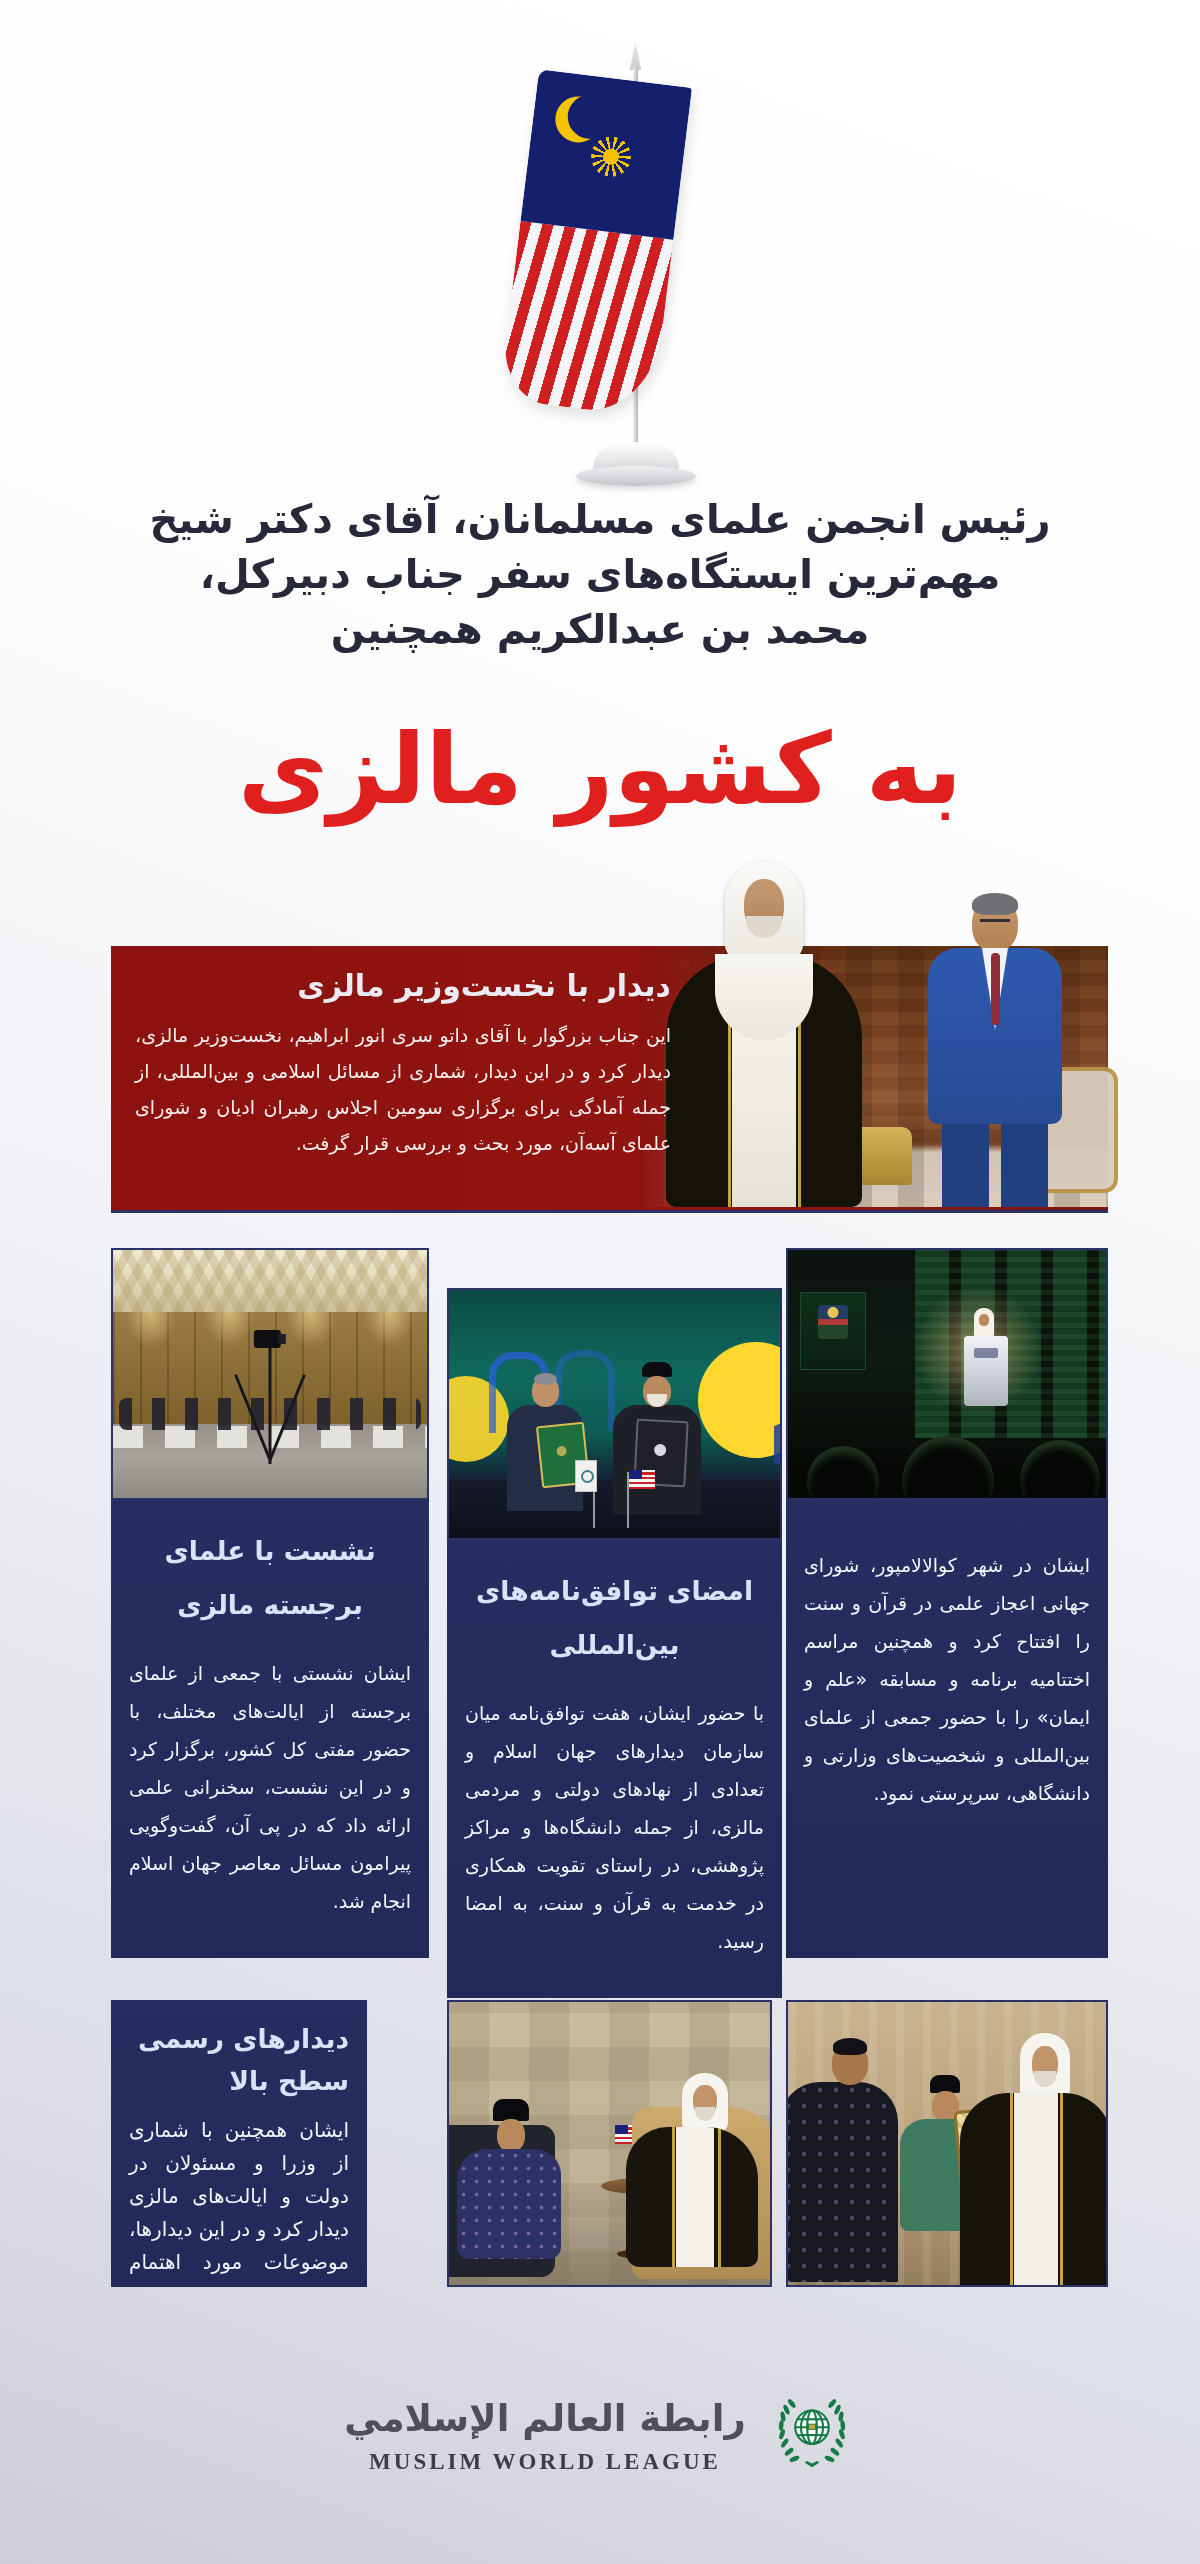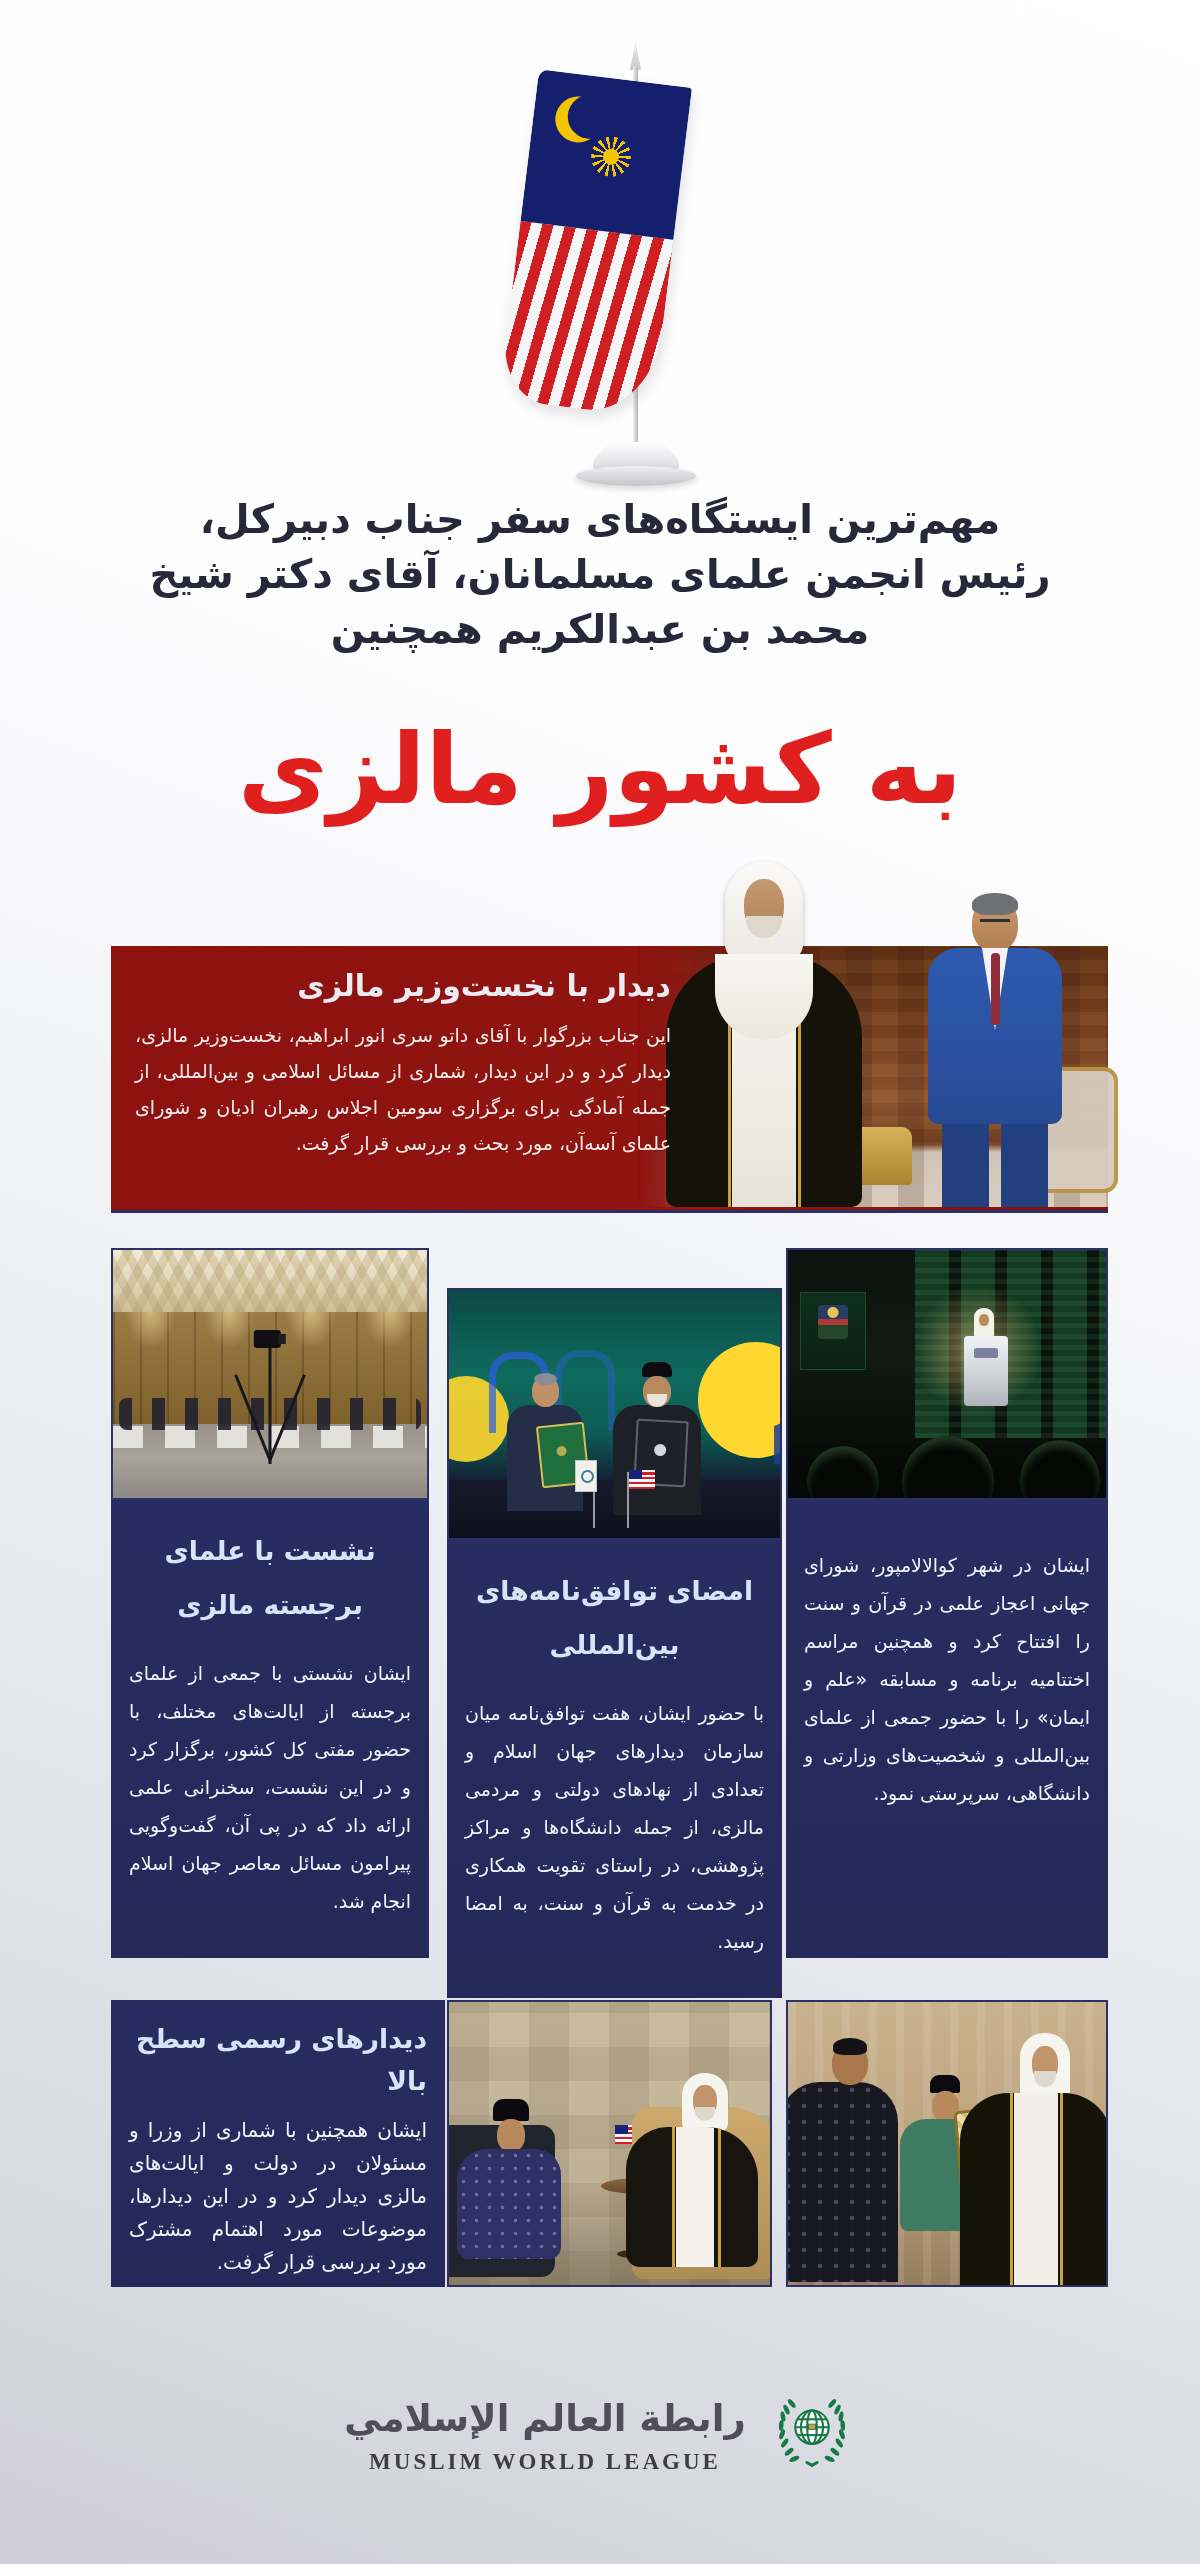--- a/index.html
+++ b/index.html
@@ -89,21 +89,21 @@
   .row1{position:absolute;left:111px;top:1248px;width:997px;height:710px;}
   .card{position:absolute;top:0;}
   .card.c1{left:0;width:318px;} .card.c2{left:336px;width:335px;margin-top:40px;} .card.c3{left:675px;width:322px;}
   .photo{position:relative;height:252px;border:2px solid #2b3166;box-sizing:border-box;overflow:hidden;}
   .panel{height:458px;background:linear-gradient(180deg,#272d60 0%,#232959 100%);
     padding:24px 18px 0;box-sizing:border-box;direction:rtl;overflow:hidden;}
   .panel h3{margin:0;font-size:26.5px;line-height:54px;font-weight:700;color:#d6e4f8;text-align:center;}
   .panel p{margin:22px 0 0;font-size:19px;line-height:38px;color:#f2f5fc;text-align:justify;}
 
   .row2{position:absolute;left:111px;top:2000px;width:997px;height:287px;}
-  .panel2{position:absolute;left:0;width:334px;height:287px;background:linear-gradient(180deg,#272d60,#232959);
+  .panel2{position:absolute;left:0;width:256px;height:287px;background:linear-gradient(180deg,#272d60,#232959);
     padding:18px 18px 0;box-sizing:border-box;direction:rtl;overflow:hidden;}
   .panel2 h3{margin:0;font-size:26.5px;line-height:42px;font-weight:700;color:#d6e4f8;text-align:right;}
   .panel2 p{margin:12px 0 16px;font-size:20px;line-height:33px;color:#f2f5fc;text-align:justify;}
   .photo-d,.photo-e{position:absolute;top:0;height:287px;border:2px solid #2b3166;box-sizing:border-box;overflow:hidden;}
   .photo-d{left:336px;width:325px;} .photo-e{left:675px;width:322px;}
 
   
   .photo-a{background:#8f8a83;}
   .pa-ceil{position:absolute;top:0;left:0;right:0;height:62px;
     background:
@@ -268,22 +268,22 @@
       </div>
       <div class="flag-stripes"></div>
     </div>
     <div class="flag-base">
       <div class="flag-base-dome"></div>
       <div class="flag-base-disc"></div>
     </div>
   </div>
 
   <div class="headline">
+    <div>رئیس انجمن علمای مسلمانان، آقای دکتر شیخ</div>
     <div>مهم‌ترین ایستگاه‌های سفر جناب دبیرکل،</div>
-    <div>رئیس انجمن علمای مسلمانان، آقای دکتر شیخ</div>
     <div>محمد بن عبدالکریم همچنین</div>
   </div>
   <div class="destination">به کشور مالزی</div>
 
   <section class="hero">
     <div class="hero-photo">
       <div class="hp-bg"></div>
       <div class="hp-chair"></div>
       <div class="hp-table"></div>
       <div class="fig-sheikh">

